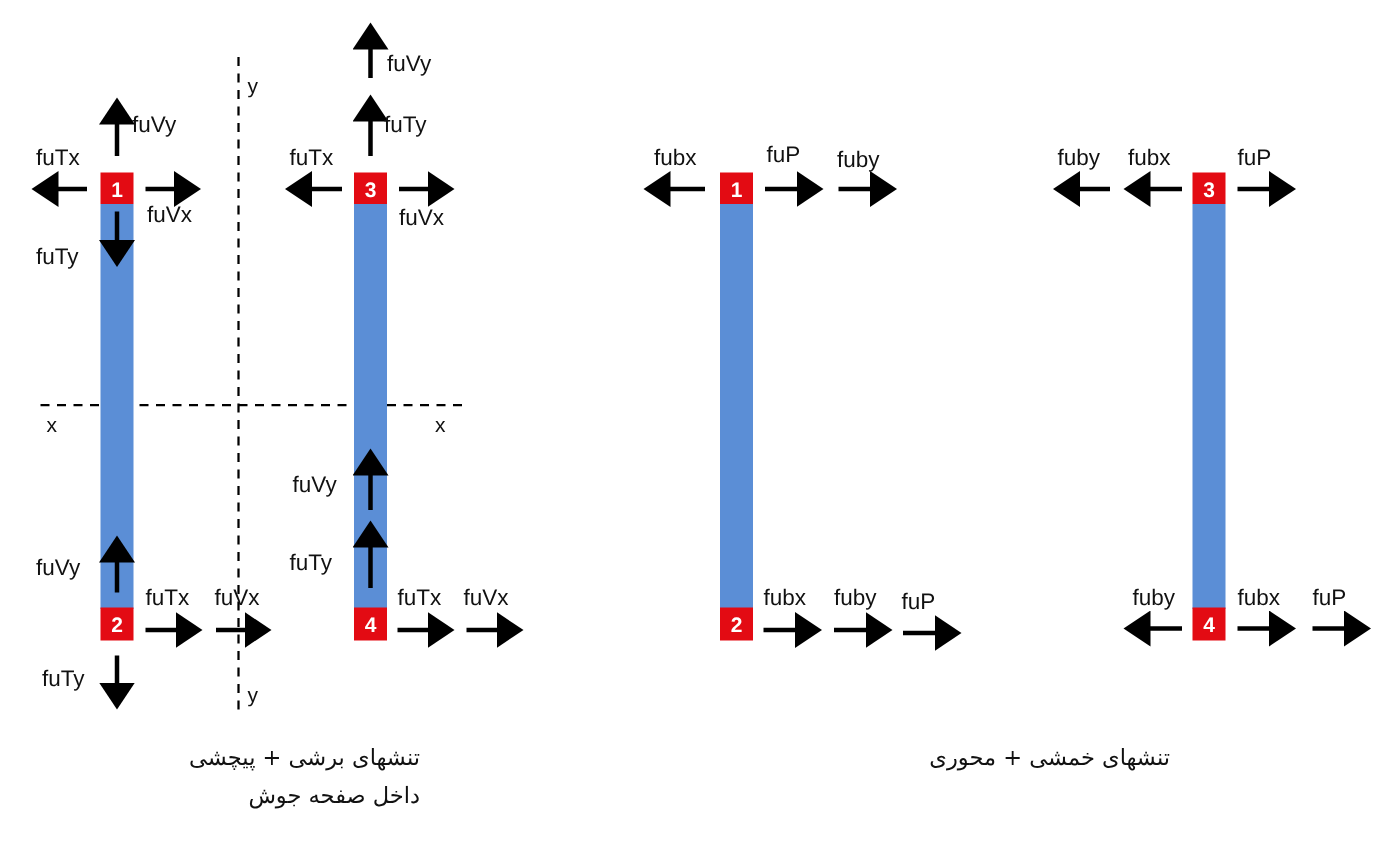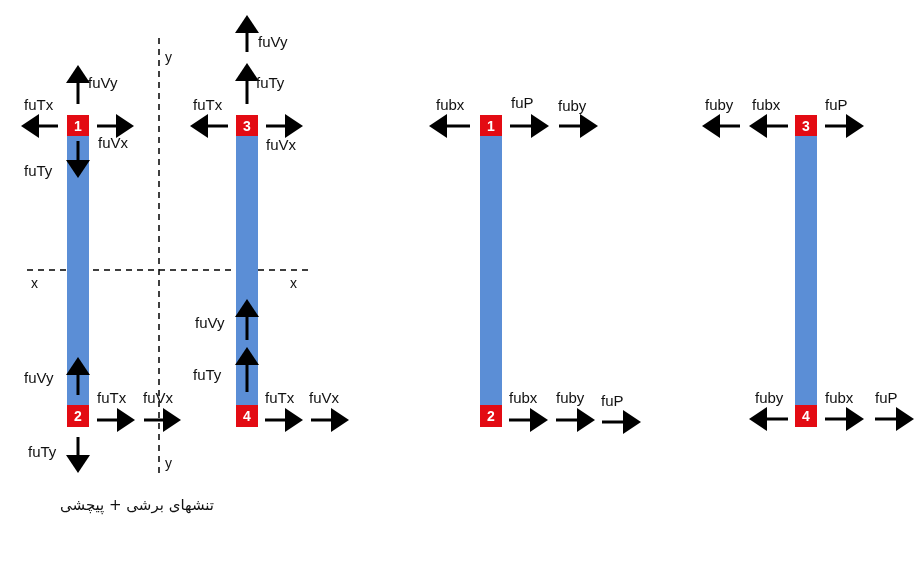--- a/index.html
+++ b/index.html
@@ -1,21 +1,21 @@
 <!DOCTYPE html>
 <html><head>
 <meta charset="utf-8">
 <style>
   html, body { margin:0; padding:0; background:#ffffff; }
   body { width:918px; height:575px; position:relative; overflow:hidden; font-family:"Liberation Sans", "DejaVu Sans", sans-serif; }
   svg#diagram { position:absolute; left:0; top:0; }
   .lbl { font-family:"Liberation Sans", "DejaVu Sans", sans-serif; font-size:15px; fill:#111; }
   .axl { font-family:"Liberation Sans", "DejaVu Sans", sans-serif; font-size:14px; fill:#111; }
   .num { font-family:"Liberation Sans", "DejaVu Sans", sans-serif; font-size:14px; font-weight:bold; fill:#fff; }
-  .caption { position:absolute; text-align:left; font-family:"DejaVu Sans", sans-serif; font-size:15px; color:#111; direction:rtl; line-height:25px; }
+  .caption { position:absolute; text-align:right; font-family:"DejaVu Sans", sans-serif; font-size:15px; color:#111; direction:rtl; line-height:25px; }
 </style>
 </head>
 <body>
 
 <svg id="diagram" width="918" height="575" viewBox="0 0 918 575">
   <defs>
     <marker id="ah" markerWidth="8" markerHeight="8" refX="5" refY="4" orient="auto" markerUnits="strokeWidth">
       <path d="M0,0 L6,4 L0,8 z" fill="#000"></path>
     </marker>
   </defs>
@@ -131,15 +131,17 @@
     <text class="lbl" x="755" y="403">fuby</text>
     <line x1="825" y1="419" x2="861" y2="419" stroke="#000" stroke-width="3" marker-end="url(#ah)"></line>
     <text class="lbl" x="825" y="403">fubx</text>
     <line x1="875" y1="419" x2="911" y2="419" stroke="#000" stroke-width="3" marker-end="url(#ah)"></line>
     <text class="lbl" x="875" y="403">fuP</text>
   </g>
 </svg>
 
 <div class="caption" style="left:60px; top:493px; width:220px;">
   <div>تنشهای برشی + پیچشی</div>
+  <div>داخل صفحه جوش</div>
 </div>
 <div class="caption" style="left:560px; top:493px; width:220px;">
+  <div>تنشهای خمشی + محوری</div>
 </div>
 
 </body></html>

